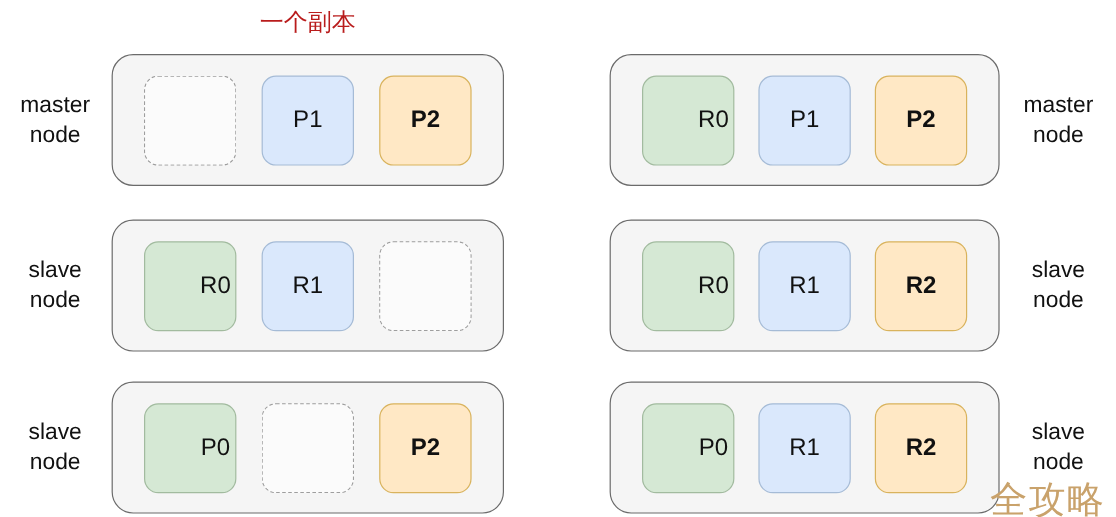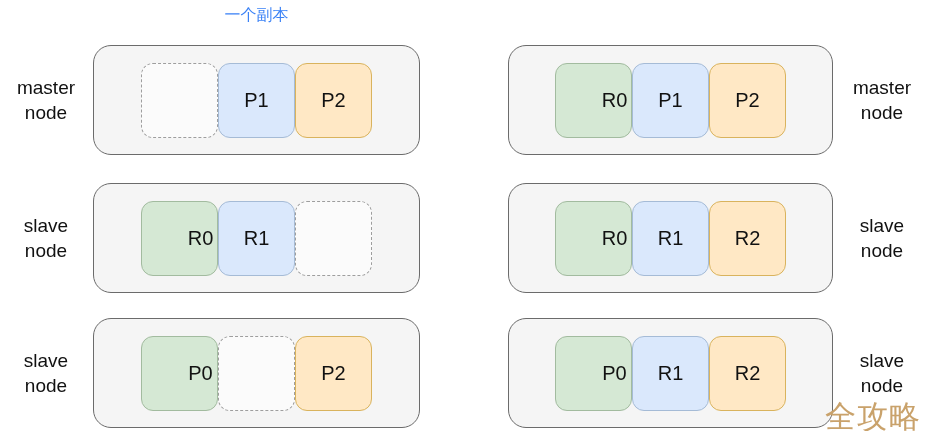--- a/index.html
+++ b/index.html
@@ -11,36 +11,36 @@
   }
   .canvas {
     position: relative;
     width: 930px; height: 431px;
     background: #ffffff;
   }
   .col-title {
     position: absolute;
     top: 5px;
     text-align: center;
-    font-size: 16px;
-    color: #3b82f6;
+    font-size: 20px;
+    color: #b91c1c;
   }
   .col-title.left  { left: 93px;  width: 327px; }
   .col-title.right { left: 508px; width: 325px; }
 
   .node-box {
     position: absolute;
     width: 325px; height: 110px;
     background: var(--container-fill, #f5f5f5);
     border: 1px solid var(--container-border, #6b6b6b);
     border-radius: 18px;
     box-sizing: border-box;
     display: flex;
     align-items: center;
-    justify-content: center;
+    justify-content: space-between;
     padding: 0 26px;
   }
   .node-box.c0 { left: 93px; width: 327px; }
   .node-box.c1 { left: 508px; }
   .r0 { top: 45px; }
   .r1 { top: 183px; }
   .r2 { top: 318px; }
 
   .node-label {
     position: absolute;
@@ -71,20 +71,21 @@
     border: 1px solid var(--green-border, #a2bb9f);
     padding-left: 42px;
   }
   .slot[data-type="blue"] {
     background: var(--blue-fill, #dae8fc);
     border: 1px solid var(--blue-border, #a5bbd6);
   }
   .slot[data-type="orange"] {
     background: var(--orange-fill, #ffe8c5);
     border: 1px solid var(--orange-border, #d9b35d);
+    font-weight: bold;
   }
   .slot[data-type="empty"] {
     background: var(--empty-fill, #fbfbfb);
     border: 1.5px dashed var(--empty-border, #9e9e9e);
   }
 
   .watermark {
     position: absolute;
     left: 825px; top: 396px;
     font-size: 31px;

